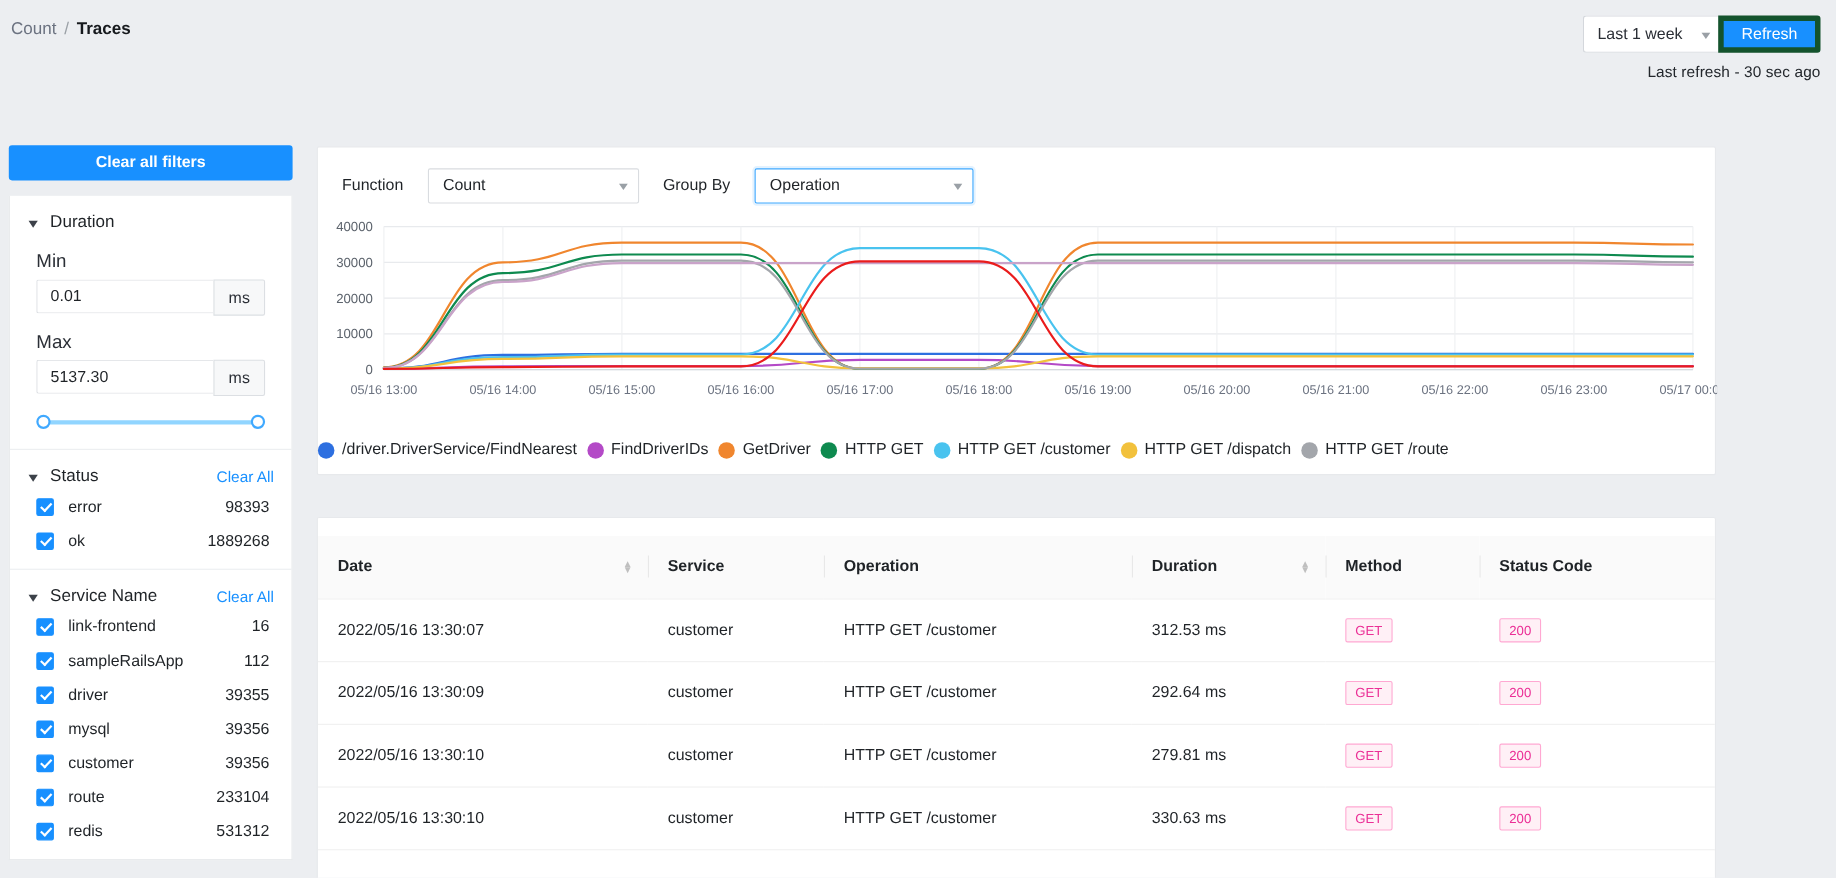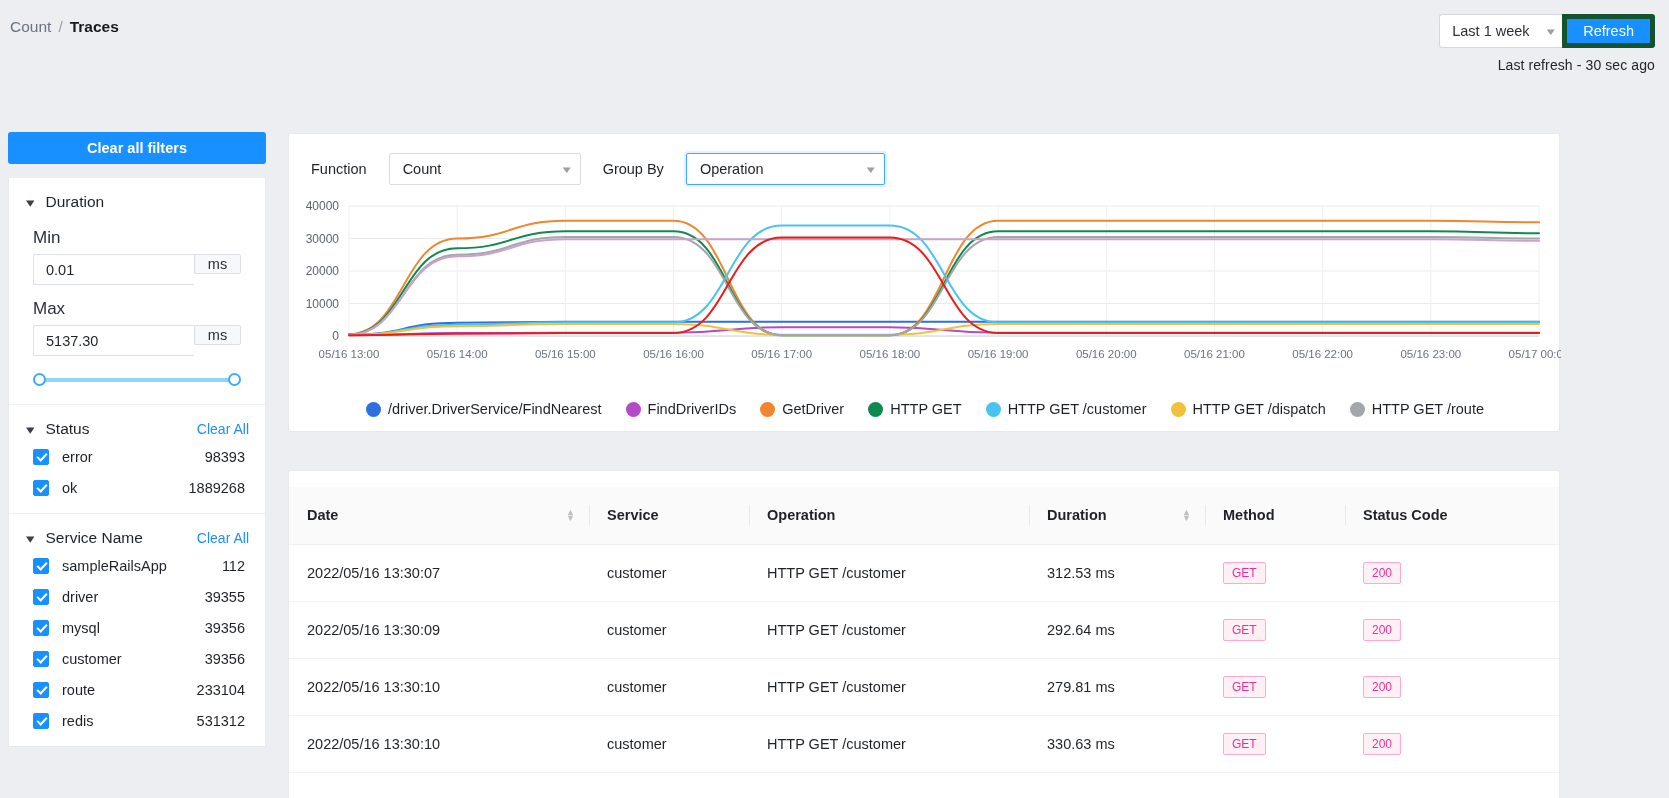--- a/index.html
+++ b/index.html
@@ -70,21 +70,21 @@
   .clear-link { color: #1890ff; font-size: 14px; cursor: pointer; }
 
   .field-label { font-size: 17px; color: #2b2f36; padding: 14px 0 6px 24px; }
   .inputrow { display: flex; margin: 0 24px 0 24px; }
   .inputrow .val {
     flex: 1; height: 31px; border: 1px solid #dcdfe3; border-right: none;
     border-radius: 2px 0 0 2px; display: flex; align-items: center;
     padding-left: 12px; font-size: 14.5px; background: #fff; color: #1f2327;
   }
   .inputrow .unit {
-    width: 47px; height: 20px; border: 1px solid #dcdfe3; background: #f7f8f9;
+    width: 47px; height: 33px; border: 1px solid #dcdfe3; background: #f7f8f9;
     border-radius: 0 2px 2px 0; display: flex; align-items: center; justify-content: center;
     font-size: 14.5px; color: #2b2f36;
   }
   .slider { margin: 16px 24px 6px 24px; height: 16px; position: relative; }
   .slider .track { position: absolute; left: 7px; right: 7px; top: 6px; height: 4px; background: #91d5ff; border-radius: 2px; }
   .slider .knob { position: absolute; top: 1px; width: 13px; height: 13px; border-radius: 50%; background: #fff; border: 2px solid #40a9ff; }
   .slider .knob.left { left: 0; }
   .slider .knob.right { right: 0; }
 
   .crow { display: flex; align-items: center; padding: 0 20px 0 24px; height: 31px; }
@@ -112,21 +112,21 @@
     display: flex; align-items: center; justify-content: space-between;
     padding: 0 10px 0 13px; font-size: 14.5px; color: #1f2327; cursor: pointer;
   }
   .sel.fn { width: 192px; }
   .sel.gb { width: 199px; border-color: #40a9ff; box-shadow: 0 0 0 2px rgba(24,144,255,.12); }
 
   .plot { position: absolute; left: 0; top: 62px; width: 1272px; height: 178px; }
   .plot svg { display: block; }
   .legend {
     position: absolute; left: 0; bottom: 14px; width: 1272px;
-    display: flex; align-items: center; justify-content: center; gap: 24px; flex-wrap: nowrap;
+    display: flex; align-items: center; justify-content: flex-start; gap: 9px; flex-wrap: nowrap;
   }
   .leg { display: flex; align-items: center; gap: 7px; cursor: pointer; }
   .dot { width: 15px; height: 15px; border-radius: 50%; flex: none; }
   .leg span.lbl { font-size: 14.5px; color: #1f2327; white-space: nowrap; }
 
   .table-card {
     position: absolute; left: 288px; top: 470px; width: 1272px; height: 340px;
     background: #fff; border: 1px solid #e7e9ec; border-radius: 2px; overflow: hidden;
   }
   table { width: 100%; border-collapse: collapse; table-layout: fixed; margin-top: 16px; }
@@ -224,20 +224,25 @@
         </div>
       </div>
 
       <div class="fsec clipped">
         <div class="fsec-head">
           <span class="fsec-chev">▾</span>
           <span class="fsec-title">Service Name</span>
           <span class="clear-link">Clear All</span>
         </div>
         <div>
+          <div class="crow">
+            <span class="cbox"></span>
+            <span class="cname">link-frontend</span>
+            <span class="ccount">16</span>
+          </div>
           <div class="crow">
             <span class="cbox"></span>
             <span class="cname">sampleRailsApp</span>
             <span class="ccount">112</span>
           </div>
           <div class="crow">
             <span class="cbox"></span>
             <span class="cname">driver</span>
             <span class="ccount">39355</span>
           </div>

